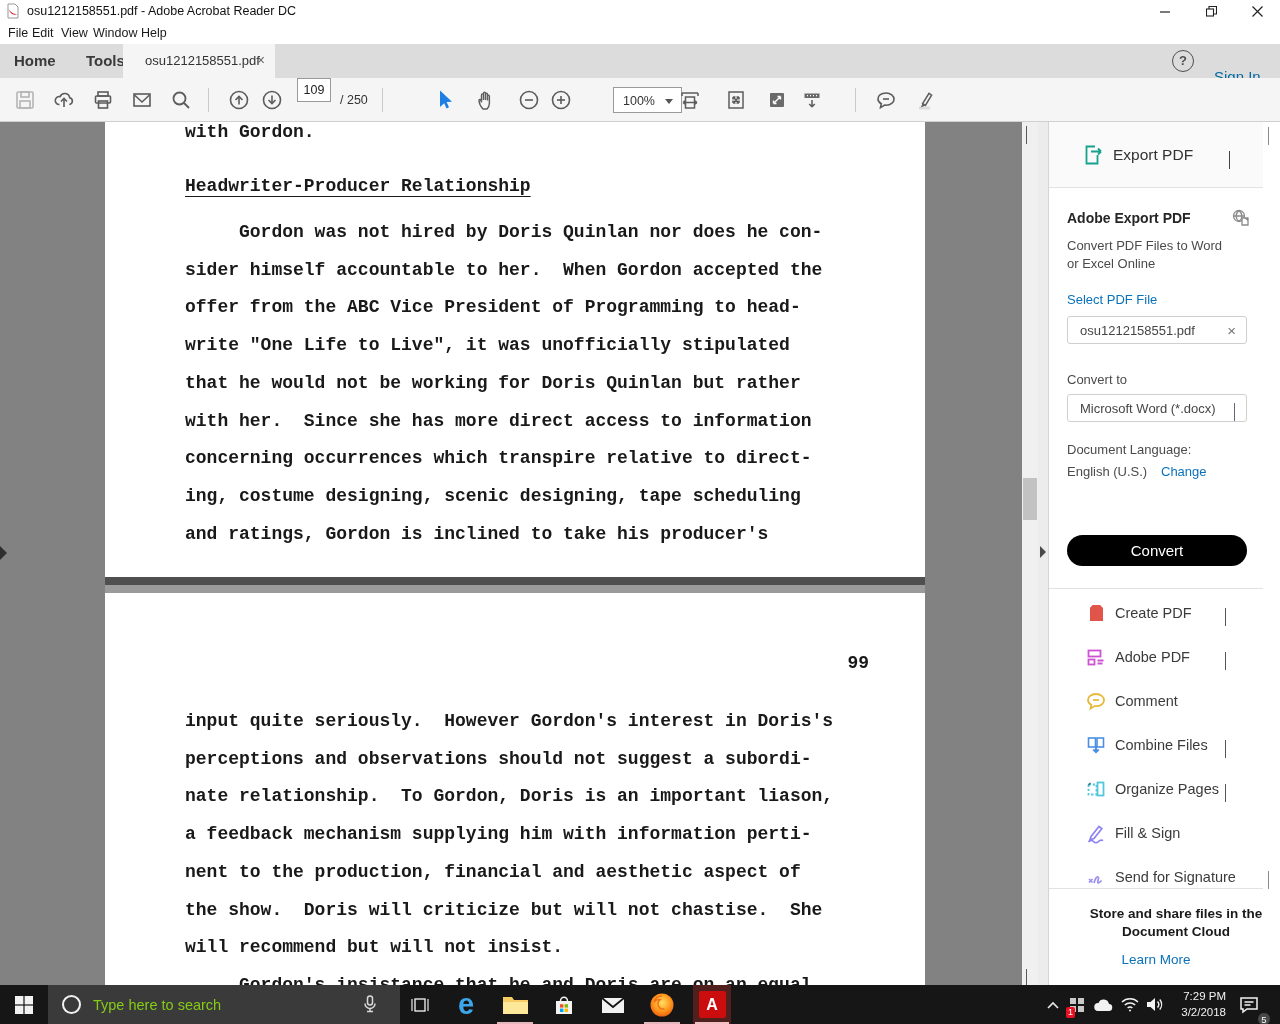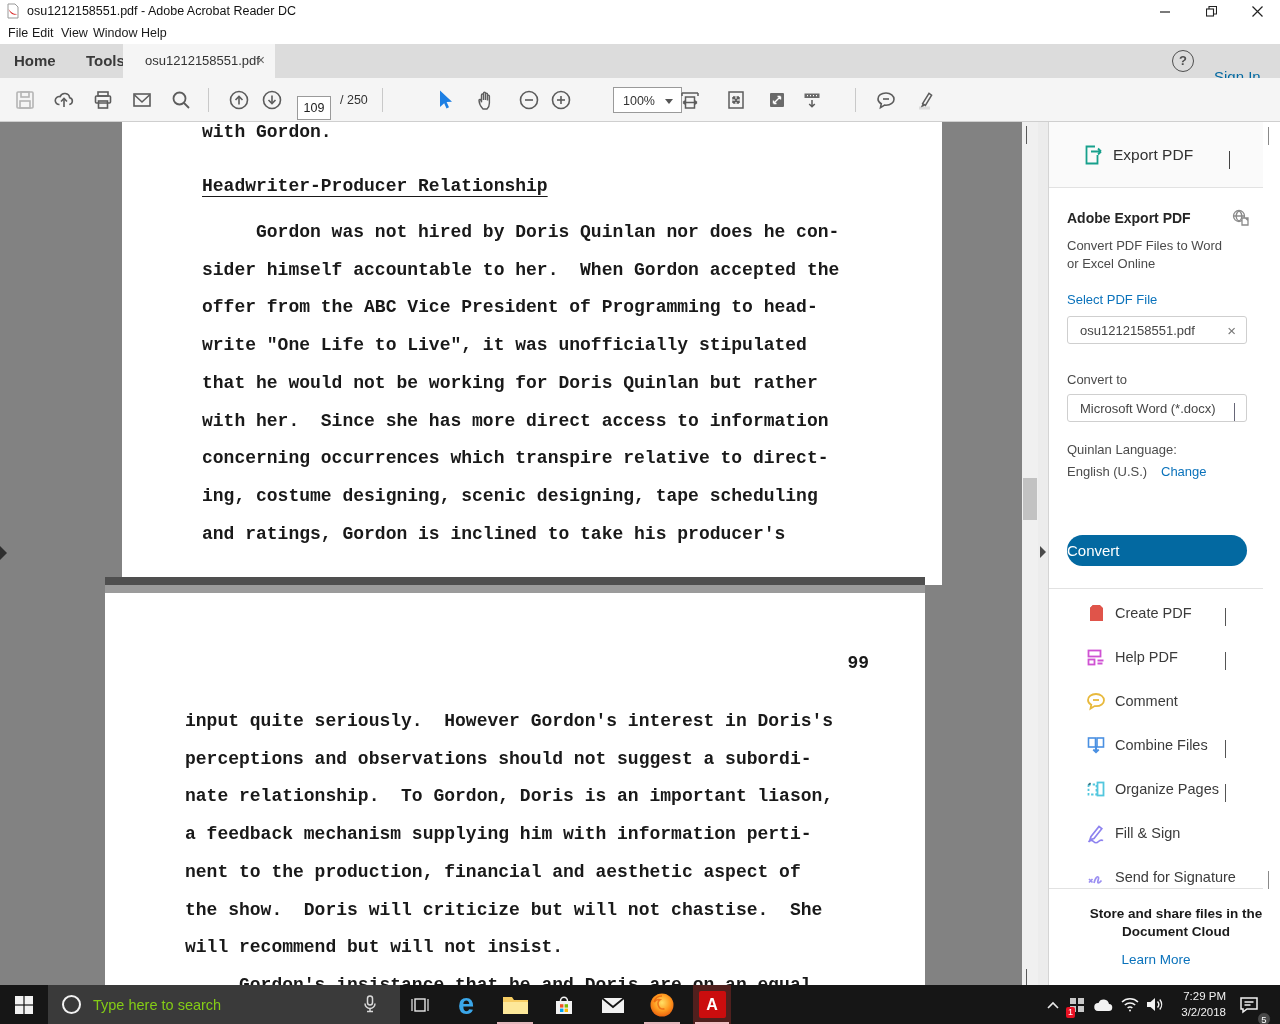--- a/index.html
+++ b/index.html
@@ -24,31 +24,31 @@
   .tab-doc { position:absolute; left:123px; top:0; width:152px; height:34px; background:#f5f5f5; }
   .tab-doc-label { position:absolute; left:22px; top:9px; font-size:13px; color:#333; }
   .tab-close { position:absolute; right:10px; top:8px; font-size:14px; color:#666; }
   .help-circle { position:absolute; left:1172px; top:6px; width:22px; height:22px; border:1.6px solid #4f4f4f; border-radius:50%; text-align:center; line-height:19px; font-size:13px; color:#4f4f4f; font-weight:bold; }
   .signin { position:absolute; left:1214px; top:24px; font-size:15px; color:#0369a1; }
 
   
   .toolbar { position:absolute; left:0; top:78px; width:1280px; height:44px; background:#f5f5f5; border-bottom:1px solid #cfcfcf; }
   .ticon { position:absolute; top:11px; width:22px; height:22px; }
   .tsep { position:absolute; top:10px; width:1px; height:24px; background:#c9c9c9; }
-  .page-input { position:absolute; left:297px; top:18px; width:34px; height:24px; border:1px solid #9a9a9a; background:#fff; text-align:center; font-size:12.5px; color:#222; font-family:"Liberation Sans",sans-serif; }
+  .page-input { position:absolute; left:297px; top:0; width:34px; height:24px; border:1px solid #9a9a9a; background:#fff; text-align:center; font-size:12.5px; color:#222; font-family:"Liberation Sans",sans-serif; }
   .page-total { position:absolute; left:340px; top:15px; font-size:12.5px; color:#333; }
   .zoom-box { position:absolute; left:593px; top:9px; width:69px; height:26px; border:1px solid #9a9a9a; background:#fff;margin-left:20px; }
   .zoom-val { position:absolute; left:9px; top:6px; font-size:12.5px; color:#333; }
   .zoom-caret { position:absolute; right:8px; top:11px; width:0; height:0; border-left:4px solid transparent; border-right:4px solid transparent; border-top:5px solid #555; }
 
   
   .main { position:absolute; left:0; top:122px; width:1280px; height:863px; }
   .docarea { position:absolute; left:0; top:0; width:1048px; height:863px; background:#828282; overflow:hidden; }
   .page { position:absolute; left:105px; width:820px; background:#fff; overflow:hidden; }
-  .p1 { top:0; height:463px;margin-left:17px; }
+  .p1 { top:0; height:463px; }
   .p1edge { position:absolute; left:105px; top:455px; width:820px; height:8px; background:#4f4f4f; }
   .pagegap { position:absolute; left:105px; top:463px; width:820px; height:8px; background:#9b9b9b; }
   .p2 { top:471px; height:392px; }
   .doc-mono { font-family:"Liberation Mono", monospace; font-weight:bold; font-size:18px; color:#191919; white-space:pre; }
   .l-top { position:absolute; left:80px; top:0px; }
   .docheading { position:absolute; left:80px; top:54px; text-decoration:underline; text-underline-offset:5px; }
   .para { position:absolute; left:80px; line-height:37.7px; }
   .p1para { top:92px; }
   .p2para { top:110px; }
   .pagenum { position:absolute; right:56px; top:60px; }
@@ -71,21 +71,21 @@
   .sb-header-title { position:absolute; left:64px; top:24px; font-size:15.5px; color:#323232; }
   .sb-header-chev { position:absolute; left:180px; top:30px; }
   .sb-label-bold { position:absolute; left:18px; font-size:14px; font-weight:bold; color:#262626; }
   .sb-text { position:absolute; left:18px; font-size:13px; color:#4b4b4b; }
   .sb-link { font-size:13px; color:#0a72bb; }
   .sb-box { position:absolute; left:18px; width:180px; height:28px; border:1px solid #cfcfcf; border-radius:3px; background:#fff; }
   .sb-box-text { position:absolute; left:12px; top:6px; font-size:13px; color:#454545; }
   .sb-box-x { position:absolute; right:10px; top:5px; font-size:15px; color:#767676; }
   .dd-chev { position:absolute; right:11px; top:9px; }
   .dd-chev .chev { border-color:#667; }
-  .convert-btn { position:absolute; left:18px; top:413px; width:180px; height:31px; background:#0369a1; border-radius:16px; color:#fff; font-size:15px; text-align:left; line-height:31px; }
+  .convert-btn { position:absolute; left:18px; top:413px; width:180px; height:31px; background:#000000; border-radius:16px; color:#fff; font-size:15px; text-align:center; line-height:31px; }
   .sb-div { position:absolute; left:0; width:214px; height:1px; background:#e2e2e2; }
   .tool-row { position:absolute; left:0; width:214px; height:40px; }
   .tool-icon { position:absolute; left:36px; top:8px; width:22px; height:22px; }
   .tool-label { position:absolute; left:66px; top:11px; font-size:14.5px; color:#3b3b3b; }
   .tool-chev { position:absolute; left:176px; top:15px; }
   .tool-chev .chev { border-color:#555; }
   .sb-footer-bold { position:absolute; left:0; width:214px; text-align:center; font-size:13.5px; font-weight:bold; color:#1a1a1a;margin-left:20px; }
   .sb-footer-link { position:absolute; left:0; width:214px; text-align:center; font-size:13.5px; color:#0a72bb; }
   .sb-scroll-up { position:absolute; left:219px; top:6px; }
   .sb-scroll-down { position:absolute; left:219px; top:750px; }
@@ -320,21 +320,21 @@
       <span class="sb-box-text">osu1212158551.pdf</span>
       <span class="sb-box-x">×</span>
     </div>
 
     <span class="sb-text" style="top:250px">Convert to</span>
     <div class="sb-box" style="top:272px">
       <span class="sb-box-text">Microsoft Word (*.docx)</span>
       <span class="dd-chev"><span class="chev chev-down"></span></span>
     </div>
 
-    <span class="sb-text" style="top:320px">Quinlan Language:</span>
+    <span class="sb-text" style="top:320px">Document Language:</span>
     <span class="sb-text" style="top:342px">English (U.S.)</span>
     <span class="sb-text sb-link" style="position:absolute; left:112px; top:342px">Change</span>
 
     <div class="convert-btn">Convert</div>
 
     <div class="sb-div" style="top:466px"></div>
 
     <div class="tool-row" style="top:472px">
       <span class="tool-icon"><svg width="22" height="22" viewBox="0 0 22 22">
             <path d="M8,3 h7 l3,3 v13 h-10 z" fill="#e0544a"></path>
@@ -344,21 +344,21 @@
           </svg></span>
       <span class="tool-label">Create PDF</span>
       <span class="tool-chev"><span class="chev chev-down"></span></span>
     </div>
     <div class="tool-row" style="top:516px">
       <span class="tool-icon"><svg width="22" height="22" viewBox="0 0 22 22" fill="none" stroke="#cf52d3" stroke-width="1.8">
             <rect x="3.5" y="4.5" width="12" height="6"></rect>
             <rect x="3.5" y="13.5" width="6" height="5"></rect>
             <path d="M12.5,14.5 h6 M12.5,17.5 h5"></path>
           </svg></span>
-      <span class="tool-label">Help PDF</span>
+      <span class="tool-label">Adobe PDF</span>
       <span class="tool-chev"><span class="chev chev-down"></span></span>
     </div>
     <div class="tool-row" style="top:560px">
       <span class="tool-icon"><svg width="22" height="22" viewBox="0 0 22 22" fill="none" stroke="#e8b93c" stroke-width="1.8">
             <path d="M11,4 c-4.7,0 -8,2.6 -8,5.9 c0,2 1.3,3.7 3.3,4.8 L5.5,18.6 L9.6,16.1 c0.5,0.05 0.9,0.08 1.4,0.08 c4.7,0 8,-2.6 8,-5.9 S15.7,4 11,4 Z"></path>
             <line x1="8" y1="10" x2="14" y2="10"></line>
           </svg></span>
       <span class="tool-label">Comment</span>
     </div>
     <div class="tool-row" style="top:604px">

